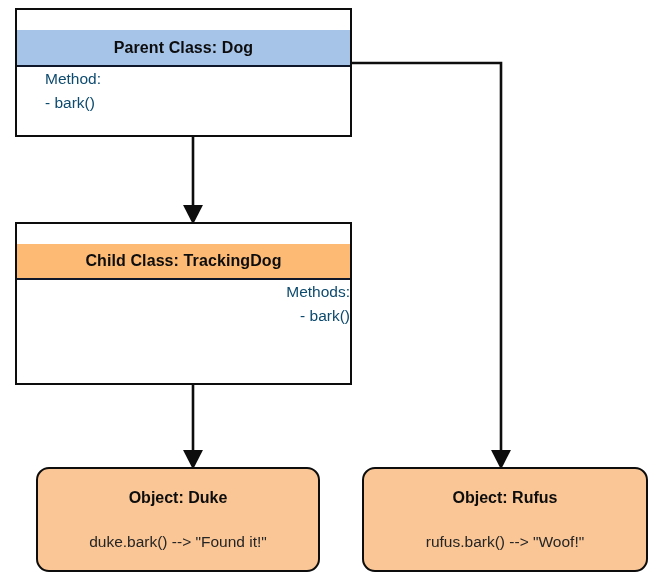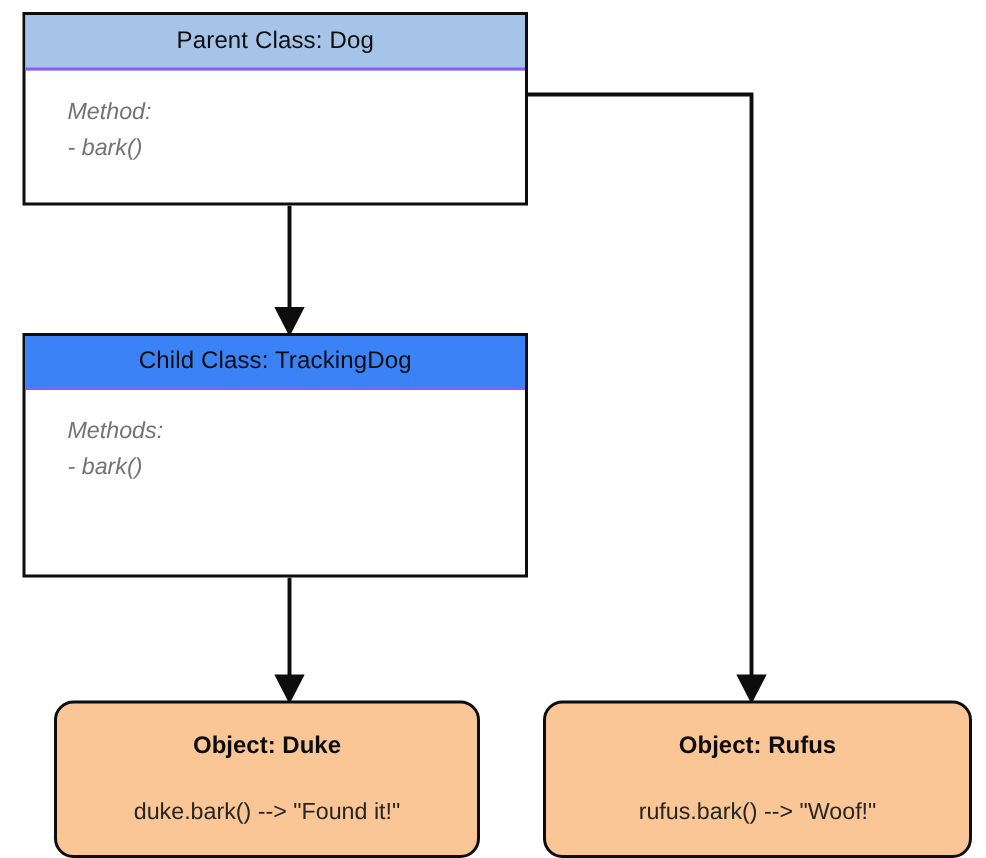--- a/index.html
+++ b/index.html
@@ -36,37 +36,37 @@
   
   .class-box {
     position: absolute;
     box-sizing: border-box;
     border: 2px solid #0d0d0d;
     background: #ffffff;
     z-index: 2;
   }
   .class-header {
     box-sizing: border-box;
-    border-bottom: 2px solid #8b5cf6;
+    border-bottom: 2px solid #0f172a;
     text-align: center;
-    font-weight: normal;
+    font-weight: bold;
     color: #0d0d0d;
     font-size: 16px;
     letter-spacing: 0.1px;
     display: flex;
     align-items: center;
     justify-content: center;
+    margin-top: 20px;
   }
   .class-body {
     box-sizing: border-box;
-    padding: 16px 0 0 28px;
-    color: #737373;
+    padding: 0 0 0 28px;
+    color: #0c4a6e;
     font-size: 15.5px;
     line-height: 1.52;
-    font-style: italic;
   }
   .member-line {
     white-space: pre;
   }
 
   
   #box-dog {
     left: 15px;
     top: 8px;
     width: 337px;
@@ -80,23 +80,23 @@
 
   
   #box-trackingdog {
     left: 15px;
     top: 222px;
     width: 337px;
     height: 163px;
   }
   #box-trackingdog .class-header {
     height: 36px;
-    background: #3b82f6;
-  }
-  #box-trackingdog .class-body { height: 123px; }
+    background: #fdba74;
+  }
+  #box-trackingdog .class-body { height: 123px; text-align: right; }
 
   
   .object-box {
     position: absolute;
     box-sizing: border-box;
     border: 2px solid #0d0d0d;
     border-radius: 13px;
     background: #fac696;
     z-index: 2;
     display: flex;

